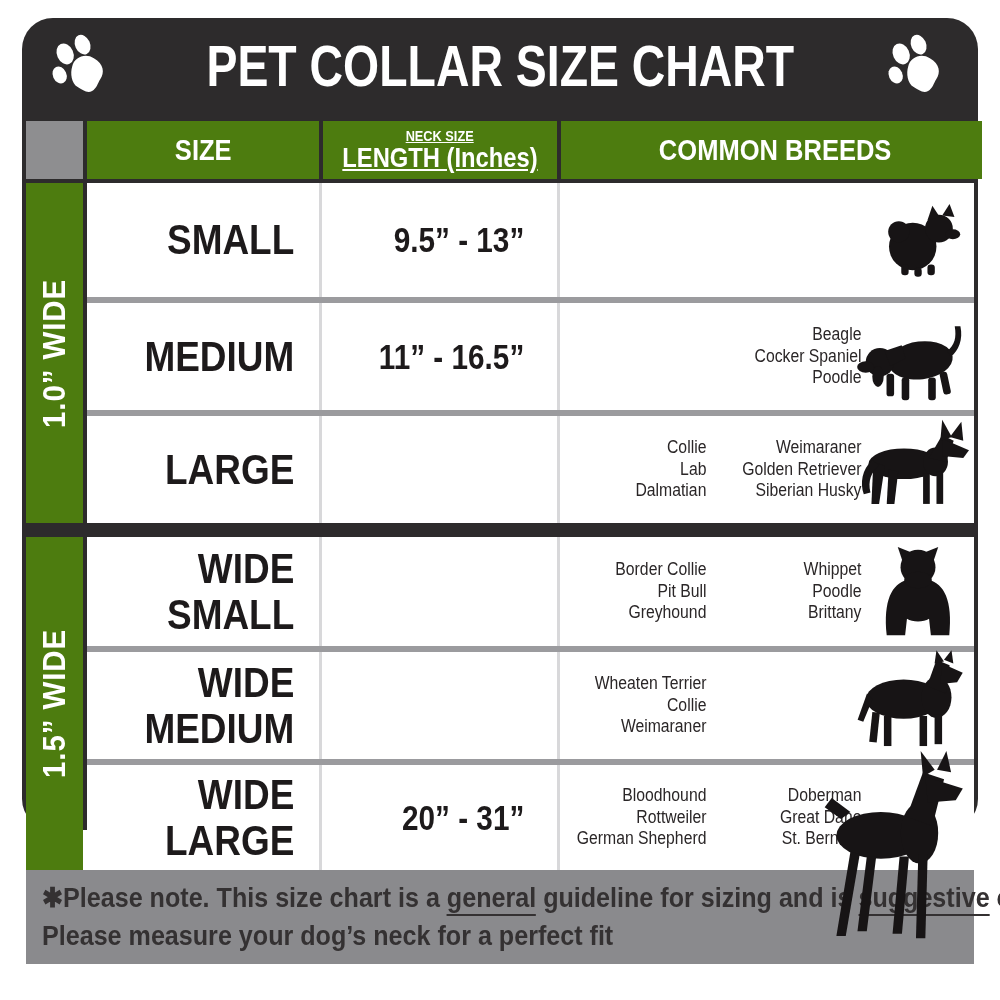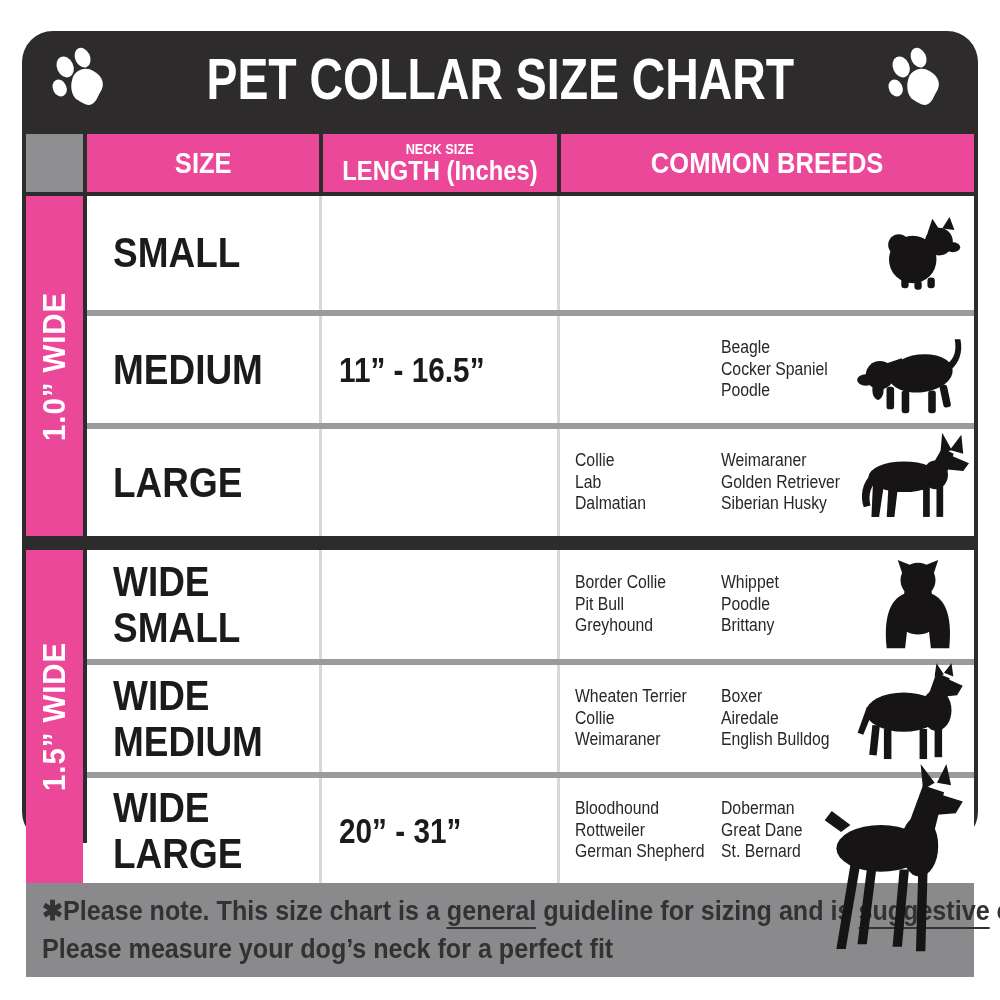--- a/index.html
+++ b/index.html
@@ -1,37 +1,37 @@
 <!DOCTYPE html>
 <html><head>
 <meta charset="utf-8">
 <style>
   html,body{margin:0;padding:0;}
   body{
     width:1000px;height:1000px;position:relative;background:#ffffff;
     font-family:"Liberation Sans",sans-serif;color:#231f20;overflow:hidden;
   }
-  .panel{position:absolute;left:22px;top:31px;width:956px;height:812px;background:#2d2b2c;border-radius:31px;}
+  .panel{position:absolute;left:22px;top:18px;width:956px;height:812px;background:#2d2b2c;border-radius:31px;}
   
   .hdr{position:absolute;left:0;top:0;width:956px;height:95px;display:flex;align-items:center;justify-content:center;}
   .title{color:#fff;font-weight:bold;font-size:58px;white-space:nowrap;display:inline-block;transform:scaleX(0.8);letter-spacing:0px;}
   .paw{position:absolute;top:13px;width:68px;height:70px;}
   .paw.left{left:26px;} .paw.right{right:26px;}
   
-  .redcell{position:absolute;background:#ec4899;display:flex;flex-direction:column;align-items:center;justify-content:center;color:#fff;font-weight:bold;}
+  .redcell{position:absolute;background:#4d7c0f;display:flex;flex-direction:column;align-items:center;justify-content:center;color:#fff;font-weight:bold;}
   .hcell{top:103px;height:58px;}
   .ht{display:inline-block;transform:scaleX(0.88);white-space:nowrap;}
   .h-big{font-size:29px;line-height:30px;}
   .h-sm{font-size:14.5px;line-height:15px;}
   .h-md{font-size:27px;line-height:28px;}
   .corner{position:absolute;left:4px;top:103px;width:57px;height:58px;background:#8e8e90;}
   .sidebar{left:4px;width:57px;}
   .sidebar span{transform:rotate(-90deg) scaleX(0.92);white-space:nowrap;font-size:32px;letter-spacing:1px;}
   
-  .tbody{position:absolute;left:65px;top:165px;width:887px;height:687px;background:#fff;z-index:3;}
+  .tbody{position:absolute;left:65px;top:165px;width:887px;height:687px;background:#fff;z-index:3;text-align:right;}
   .vline{position:absolute;top:0;height:687px;width:3px;background:#d8d8da;}
   .hsep{position:absolute;left:0;width:887px;height:6px;background:#9b9b9e;}
   .gdivider{position:absolute;left:0;width:887px;height:14px;background:#2d2b2c;}
   .row{position:absolute;left:0;width:887px;}
   .cell{position:absolute;top:0;bottom:0;display:flex;flex-direction:column;justify-content:center;}
   .c-size{left:0;width:232px;padding-left:26px;box-sizing:border-box;}
   .c-size .l1,.c-size .l2{font-weight:bold;font-size:42px;line-height:46px;transform:scaleX(0.88);transform-origin:left center;white-space:nowrap;color:#1d1a1b;}
   .c-size .l2:empty{display:none;}
   .c-len{left:236px;width:234px;padding-left:16px;box-sizing:border-box;}
   .c-len span{font-weight:bold;font-size:35px;transform:scaleX(0.85);transform-origin:left center;white-space:nowrap;color:#1d1a1b;}
@@ -72,25 +72,25 @@
         <path d="M36,46 C44,35 62,35 70,48 C80,62 76,74 66,80 C60,84 56,90 48,91 C40,92 36,84 31,77 C25,68 29,54 36,46 Z"></path>
       </g>
         </svg>
     </div>
   </div>
 
   <div class="corner"></div>
   <div class="redcell hcell" style="left:65px;width:232px;">
     <span class="ht h-big">SIZE</span>
   </div>
-  <div class="redcell hcell" style="left:301px;width:234px;">
+  <div class="redcell hcell" style="left:301px;width:234px;text-decoration:underline;">
     <span class="ht h-sm">NECK SIZE</span>
     <span class="ht h-md">LENGTH (Inches)</span>
   </div>
-  <div class="redcell hcell" style="left:539px;width:413px;">
+  <div class="redcell hcell" style="left:539px;width:413px;padding-left:8px;">
     <span class="ht h-big">COMMON BREEDS</span>
   </div>
 
   <div class="redcell sidebar" style="top:165px;height:340px;">
     <span>1.0” WIDE</span>
   </div>
   <div class="redcell sidebar" style="top:519px;height:333px;">
     <span>1.5” WIDE</span>
   </div>
 
@@ -102,20 +102,23 @@
   </div>
 
   <div class="tbody">
     <div class="vline" style="left:232px;"></div>
     <div class="vline" style="left:470px;"></div>
 
     <div class="row" style="top:0;height:114px;">
       <div class="cell c-size">
         <span class="l1">SMALL</span>
       </div>
+      <div class="cell c-len">
+          <span>9.5” - 13”</span>
+        </div>
       <div class="dog" style="right:4px;top:14px;width:90px;height:86px;">
         <svg viewBox="0 0 110 100">
             <g class="dogfill">
           <circle cx="40" cy="58" r="29"></circle>
               <circle cx="23" cy="40" r="13"></circle>
               <circle cx="72" cy="36" r="17"></circle>
           <polygon points="58,26 64,8 73,22"></polygon>
               <polygon points="76,20 85,6 91,22"></polygon>
           <ellipse cx="89" cy="43" rx="9" ry="6"></ellipse>
           <rect x="26" y="80" width="9" height="13" rx="4"></rect>
@@ -225,25 +228,20 @@
     <div class="row" style="top:469px;height:107px;">
       <div class="cell c-size">
         <span class="l1">WIDE</span>
           <span class="l2">MEDIUM</span>
       </div>
       <div class="cell c-b1">
         <div class="breed">Wheaten Terrier</div>
         <div class="breed">Collie</div>
         <div class="breed">Weimaraner</div>
       </div>
-      <div class="cell c-b2">
-        <div class="breed">Boxer</div>
-        <div class="breed">Airedale</div>
-        <div class="breed">English Bulldog</div>
-      </div>
       <div class="dog" style="right:0;top:-10px;width:122px;height:118px;z-index:4;">
         <svg viewBox="0 0 130 120">
             <g class="dogfill">
           <ellipse cx="55" cy="58" rx="40" ry="21"></ellipse>
               <ellipse cx="90" cy="56" rx="16" ry="22"></ellipse>
           <polygon points="80,44 90,16 104,22 100,52"></polygon>
           <polygon points="88,20 90,6 98,18"></polygon>
               <polygon points="98,16 106,6 108,20"></polygon>
           <polygon points="96,20 118,30 112,40 94,42"></polygon>
           <rect x="88" y="74" width="8" height="32"></rect>

